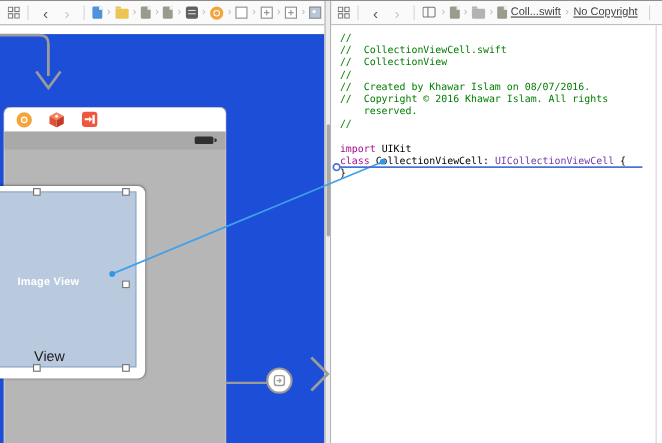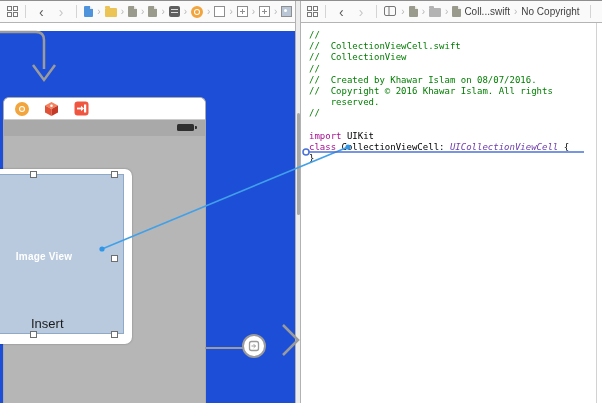--- a/index.html
+++ b/index.html
@@ -10,21 +10,21 @@
   
   .jumpbar { position:absolute; top:0; height:22px; background:#fafafa;
              border-bottom:1px solid #b4b4b4; display:flex; align-items:center;
              font-size:10px; color:#3f3f3f; }
   #jumpbar-left  { left:0;   width:295px; padding-left:7px;  gap:3px; }
   #jumpbar-right { left:301px; width:301px; padding:0 6px; gap:3px; }
   .jb-sep { width:1px; height:13px; background:#d4d4d4; margin:0 4px; flex:none; }
   .sep-chevron { color:#b9b9b9; font-size:10px; flex:none; padding:0 1px; }
   .nav-chevron { font-size:14px; line-height:1; color:#595959; padding:0 6px; flex:none; }
   .nav-chevron.disabled { color:#c6c6c6; }
-  .jb-label { white-space:nowrap; flex:none; }
+  .jb-label { white-space:nowrap; flex:none;text-decoration:underline; }
   .jb-btn { color:#7d7d7d; font-size:13px; padding:0 5px; flex:none; }
   .spacer { flex:1; }
 
   
   .ic { flex:none; display:inline-block; position:relative; }
   .ic-doc { width:9px; height:11px; border-radius:1px; background:#9b9b8d; }
   .ic-doc.blue { background:#5093dd; }
   .ic-doc::after { content:""; position:absolute; right:0; top:0; border-style:solid;
                    border-width:0 3px 3px 0; border-color:transparent #fafafa #e7e7e0 transparent; }
   .ic-folder { width:12px; height:9px; background:#ecc355; border-radius:1px; margin-top:2px; }
@@ -80,21 +80,21 @@
             border:1px solid #6e6e6e; }
 
   
   #editor { position:absolute; left:301px; top:22px; width:301px; height:381px; background:#fff; }
   #editor-edge { position:absolute; right:5px; top:0; width:1px; height:100%; background:#d2d2d2; }
   #code-block { position:absolute; left:8px; top:7px; font-family:"DejaVu Sans Mono", monospace;
                 font-size:9px; line-height:11.2px; white-space:pre; }
   .code-line { height:11.2px; }
   .cmt   { color:#007e00; }
   .kw    { color:#aa0d91; }
-  .type  { color:#703daa;font-style:italic; }
+  .type  { color:#703daa; }
   .plain { color:#000; }
 
   
   #outlet-tooltip { position:absolute; left:455px; top:152px; height:15px; z-index:50;
                     background:#414141; border-radius:3px; color:#fff; font-size:8.5px;
                     font-weight:bold; letter-spacing:-0.25px; line-height:15px;
                     padding:0 5px; white-space:nowrap; box-shadow:0 1px 2px rgba(0,0,0,.4); }
 
   
   #overlay { position:absolute; left:0; top:0; z-index:60; pointer-events:none; }
@@ -189,21 +189,21 @@
         </svg>
       </div>
       <div id="scene-view">
         <div id="status-strip">
           <span id="battery"></span>
         </div>
       </div>
       <div id="cell">
         <div id="image-view">
           <div id="image-view-label">Image View</div>
-          <div id="cell-label">Insert</div>
+          <div id="cell-label">View</div>
         </div>
         <span class="handle" style="left:38.5px; top:1.5px;"></span>
         <span class="handle" style="left:119.5px; top:1.5px;"></span>
         <span class="handle" style="left:119.5px; top:85.5px;"></span>
         <span class="handle" style="left:38.5px; top:161.5px;"></span>
         <span class="handle" style="left:119.5px; top:161.5px;"></span>
       </div>
     </div>
   </div>
 

